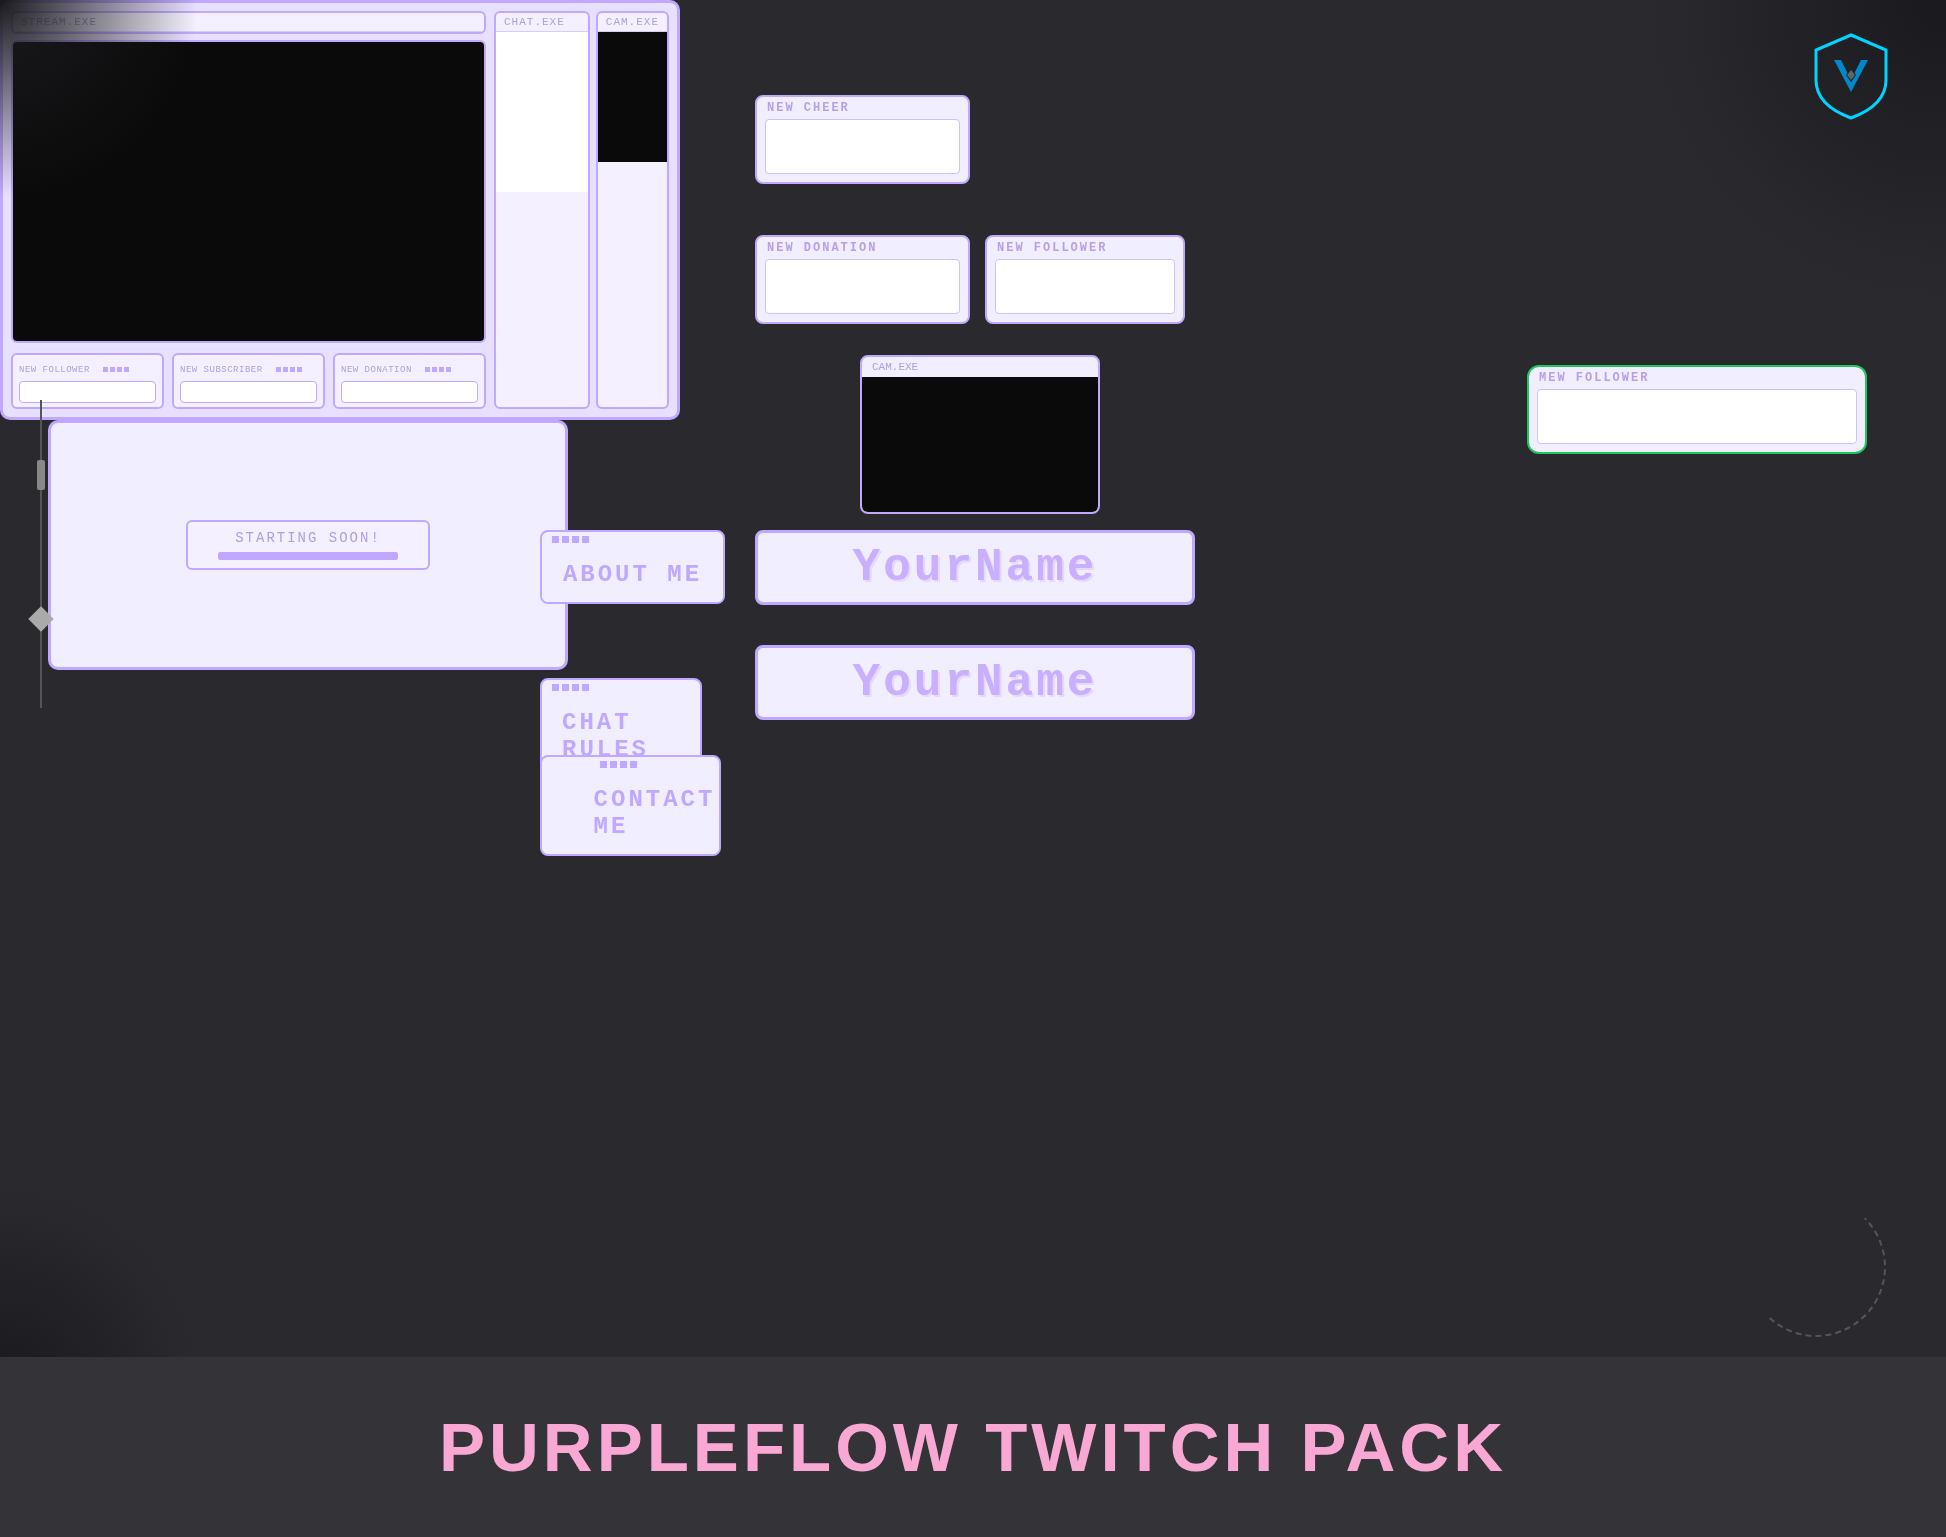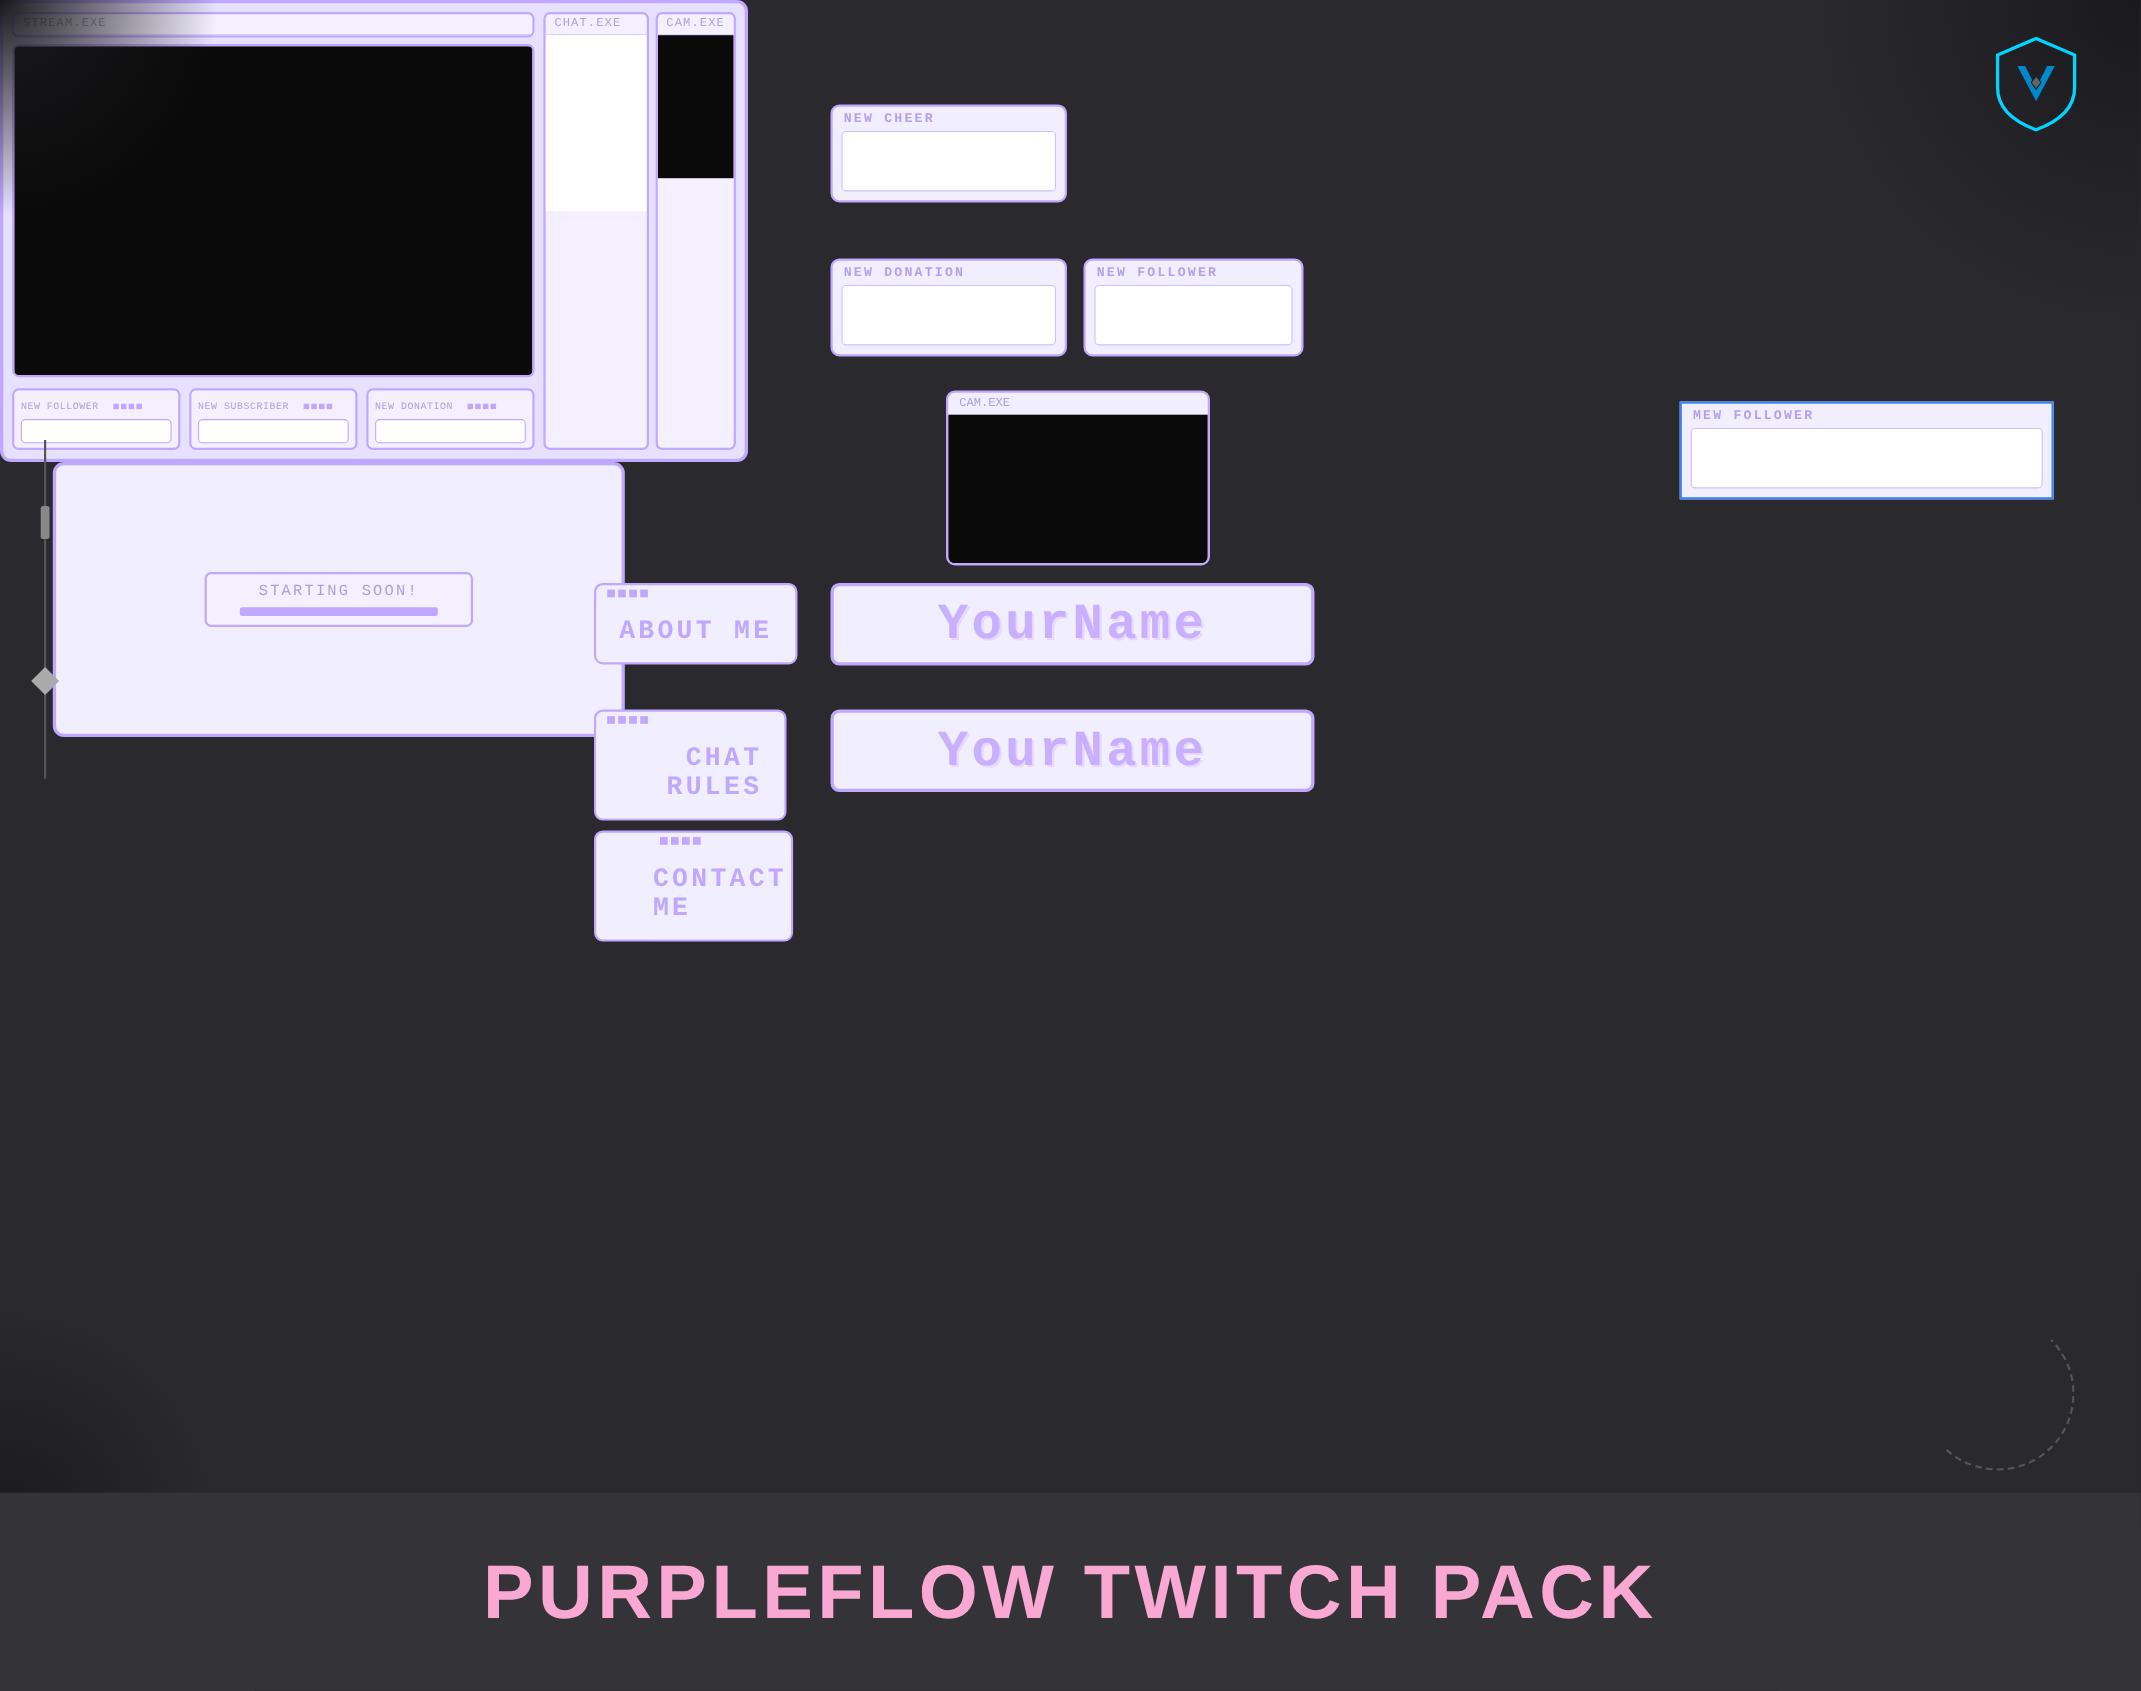--- a/index.html
+++ b/index.html
@@ -414,22 +414,22 @@
       height: 75px;
     }
 
     
     .new-follower-lg-panel {
       position: absolute;
       left: 1527px;
       top: 365px;
       width: 340px;
       background: #f0eeff;
-      border: 2px solid #3b82f6;
-      border-radius: 0;
+      border: 2px solid #22c55e;
+      border-radius: 12px;
       overflow: hidden;
     }
     .new-follower-lg-panel .alert-panel-body { height: 55px; }
   </style>
 </head>
 <body>
 
 <div class="corner-tl"></div>
 <div class="corner-tr"></div>
 <div class="corner-bl"></div>
@@ -536,21 +536,21 @@
     <div class="info-dot"></div>
     <div class="info-dot"></div>
     <div class="info-dot"></div>
     <div class="info-dot"></div>
   </div>
   <div class="info-panel-body">
     <span class="info-label">ABOUT ME</span>
   </div>
 </div>
 
-<div class="info-panel" style="position:absolute; left:540px; top:645px; width:175px;text-align:right;">
+<div class="info-panel" style="position:absolute; left:540px; top:678px; width:162px;">
   <div class="info-panel-header">
     <div class="info-dot"></div>
     <div class="info-dot"></div>
     <div class="info-dot"></div>
     <div class="info-dot"></div>
   </div>
   <div class="info-panel-body">
     <span class="info-label">CHAT RULES</span>
   </div>
 </div>

